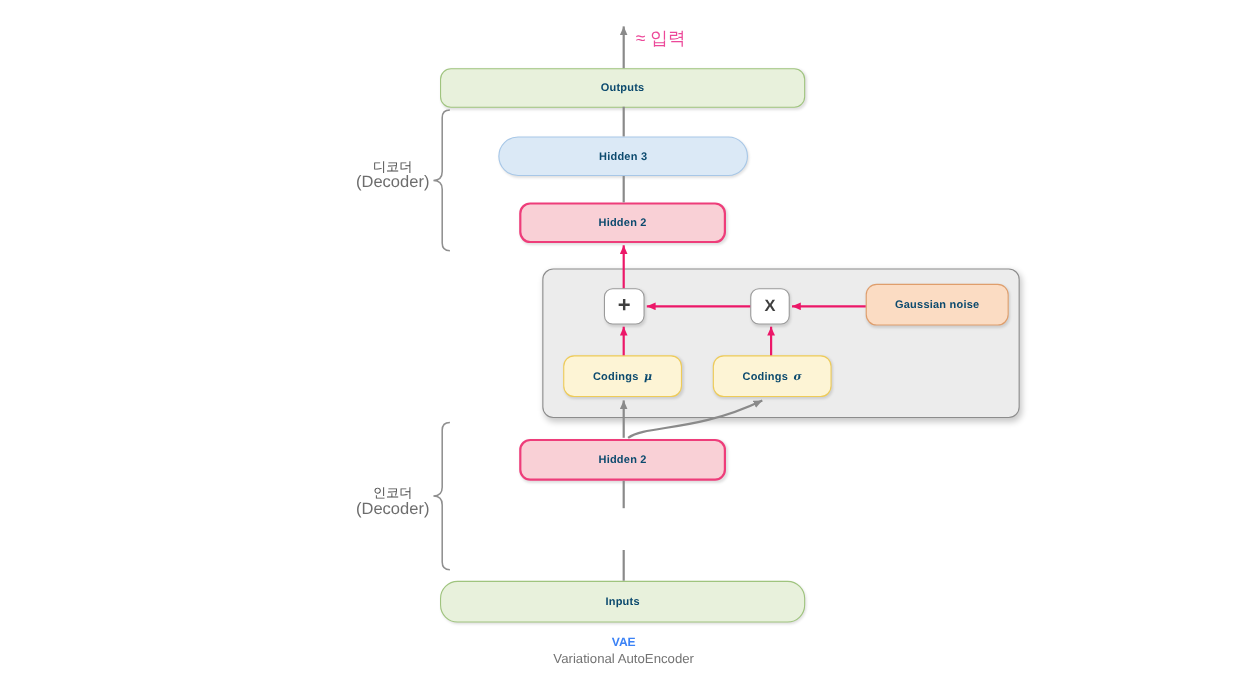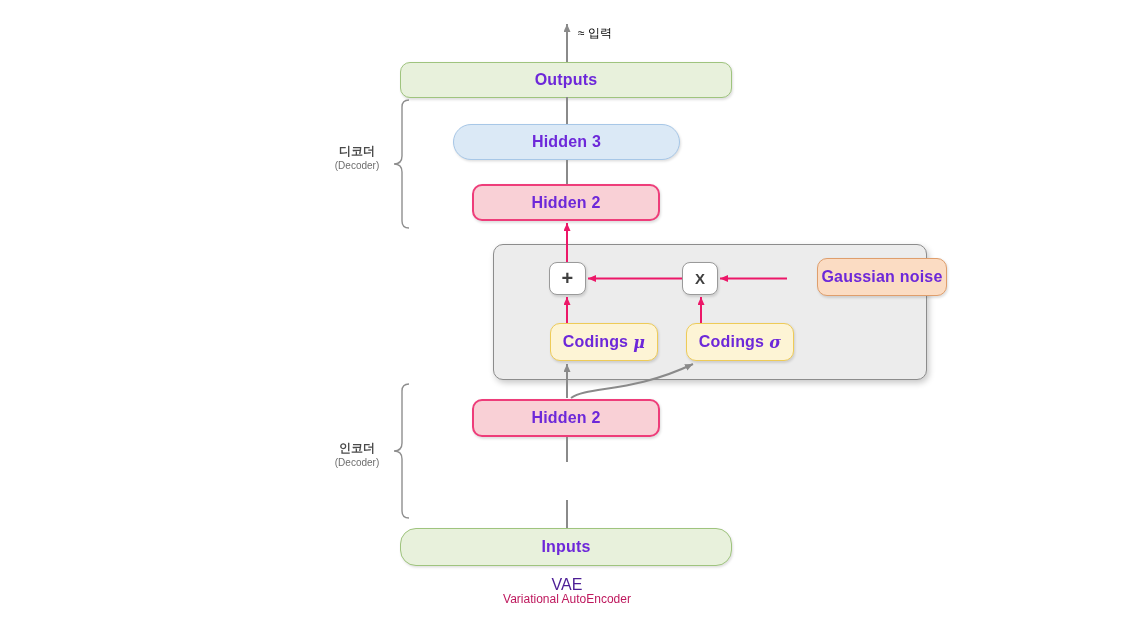--- a/index.html
+++ b/index.html
@@ -2,30 +2,30 @@
 <html style="--green-fill: #e8f1dc; --green-border: #9fc47e; --blue-fill: #dbe9f6; --blue-border: #a7c7e7; --pink-fill: #f9d0d6; --pink-border: #ee3d7a; --yellow-fill: #fdf4d5; --yellow-border: #eecb58; --peach-fill: #fbdcc3; --peach-border: #df9e6c; --container-fill: #ececec; --container-border: #8c8c8c; --arrow-pink: #ec1768; --line-gray: #8a8a8a;"><head>
 <meta charset="utf-8">
 <style>
   html,body { margin:0; padding:0; background:#fff; }
   .canvas {
     position:relative; width:1124px; height:626px; background:#ffffff;
     font-family:"Liberation Sans", sans-serif; overflow:hidden;
   }
   .box {
     position:absolute; display:flex; align-items:center; justify-content:center;
-    font-weight:bold; font-size:16px; color:#6d28d9;
+    font-weight:bold; font-size:10px; color:#0c4a6e;
     border-radius:10px; box-sizing:border-box;
     box-shadow:1px 1.5px 2.5px rgba(0,0,0,0.13);
     letter-spacing:0.2px;
   }
   .green  { background:var(--green-fill);  border:1.6px solid var(--green-border); }
   .blue   { background:var(--blue-fill);   border:1.6px solid var(--blue-border); }
   .pink   { background:var(--pink-fill);   border:2px   solid var(--pink-border); }
-  .yellow { background:var(--yellow-fill); border:1.8px solid var(--yellow-border);margin-left:38px; }
-  .peach  { background:var(--peach-fill);  border:1.6px solid var(--peach-border);margin-left:30px; }
+  .yellow { background:var(--yellow-fill); border:1.8px solid var(--yellow-border); }
+  .peach  { background:var(--peach-fill);  border:1.6px solid var(--peach-border); }
   .white-op {
     background:#ffffff; border:1.6px solid #9a9a9a; border-radius:8px;
     color:#3f3f3f;
   }
   .container-box {
     position:absolute; left:493px; top:244px; width:434px; height:136px;
     background:var(--container-fill); border:1.6px solid var(--container-border);
     border-radius:10px; box-sizing:border-box;
     box-shadow:2px 3px 6px rgba(0,0,0,0.22);
   }
@@ -44,30 +44,30 @@
   .sym { font-style:italic; font-family:"DejaVu Serif", serif; margin-left:5px; font-weight:bold; }
 
   .overlay { position:absolute; left:0; top:0; width:1124px; height:626px; pointer-events:none; }
   .gline  { stroke:var(--line-gray); stroke-width:2;   fill:none; }
   .pline  { stroke:var(--arrow-pink); stroke-width:2;  fill:none; }
   .brace  { stroke:#8f8f8f; stroke-width:1.4; fill:none; }
   .ah-gray { fill:var(--line-gray); }
   .ah-pink { fill:var(--arrow-pink); }
 
   .side-label { position:absolute; width:70px; text-align:center; }
-  .side-label .kr { font-size:12px; color:#4a4a4a; line-height:16px;font-weight:bold; }
-  .side-label .en { font-size:10px; color:#6d6d6d; line-height:14px; }
+  .side-label .kr { font-size:12px; color:#4a4a4a; line-height:16px; }
+  .side-label .en { font-size:15px; color:#6d6d6d; line-height:14px; }
   .decoder-label { left:322px; top:143px; }
   .encoder-label { left:322px; top:440px; }
 
-  .approx-input { position:absolute; left:578px; top:25px; font-size:12px; color:#000000; }
+  .approx-input { position:absolute; left:578px; top:25px; font-size:16px; color:#ec4899; }
 
   .caption { position:absolute; left:467px; top:577px; width:200px; text-align:center; }
-  .caption .t { font-size:16px; font-weight:normal; color:#4c1d95; line-height:15px; }
-  .caption .s { font-size:12px; color:#be185d; line-height:15px; }
+  .caption .t { font-size:11px; font-weight:bold; color:#3b82f6; line-height:15px; }
+  .caption .s { font-size:12px; color:#737373; line-height:15px; }
 </style>
 </head>
 <body>
 
 <div class="canvas">
 
   <div class="container-box"></div>
 
   <div class="box green outputs">Outputs</div>
   <div class="box blue hidden3">Hidden 3</div>

